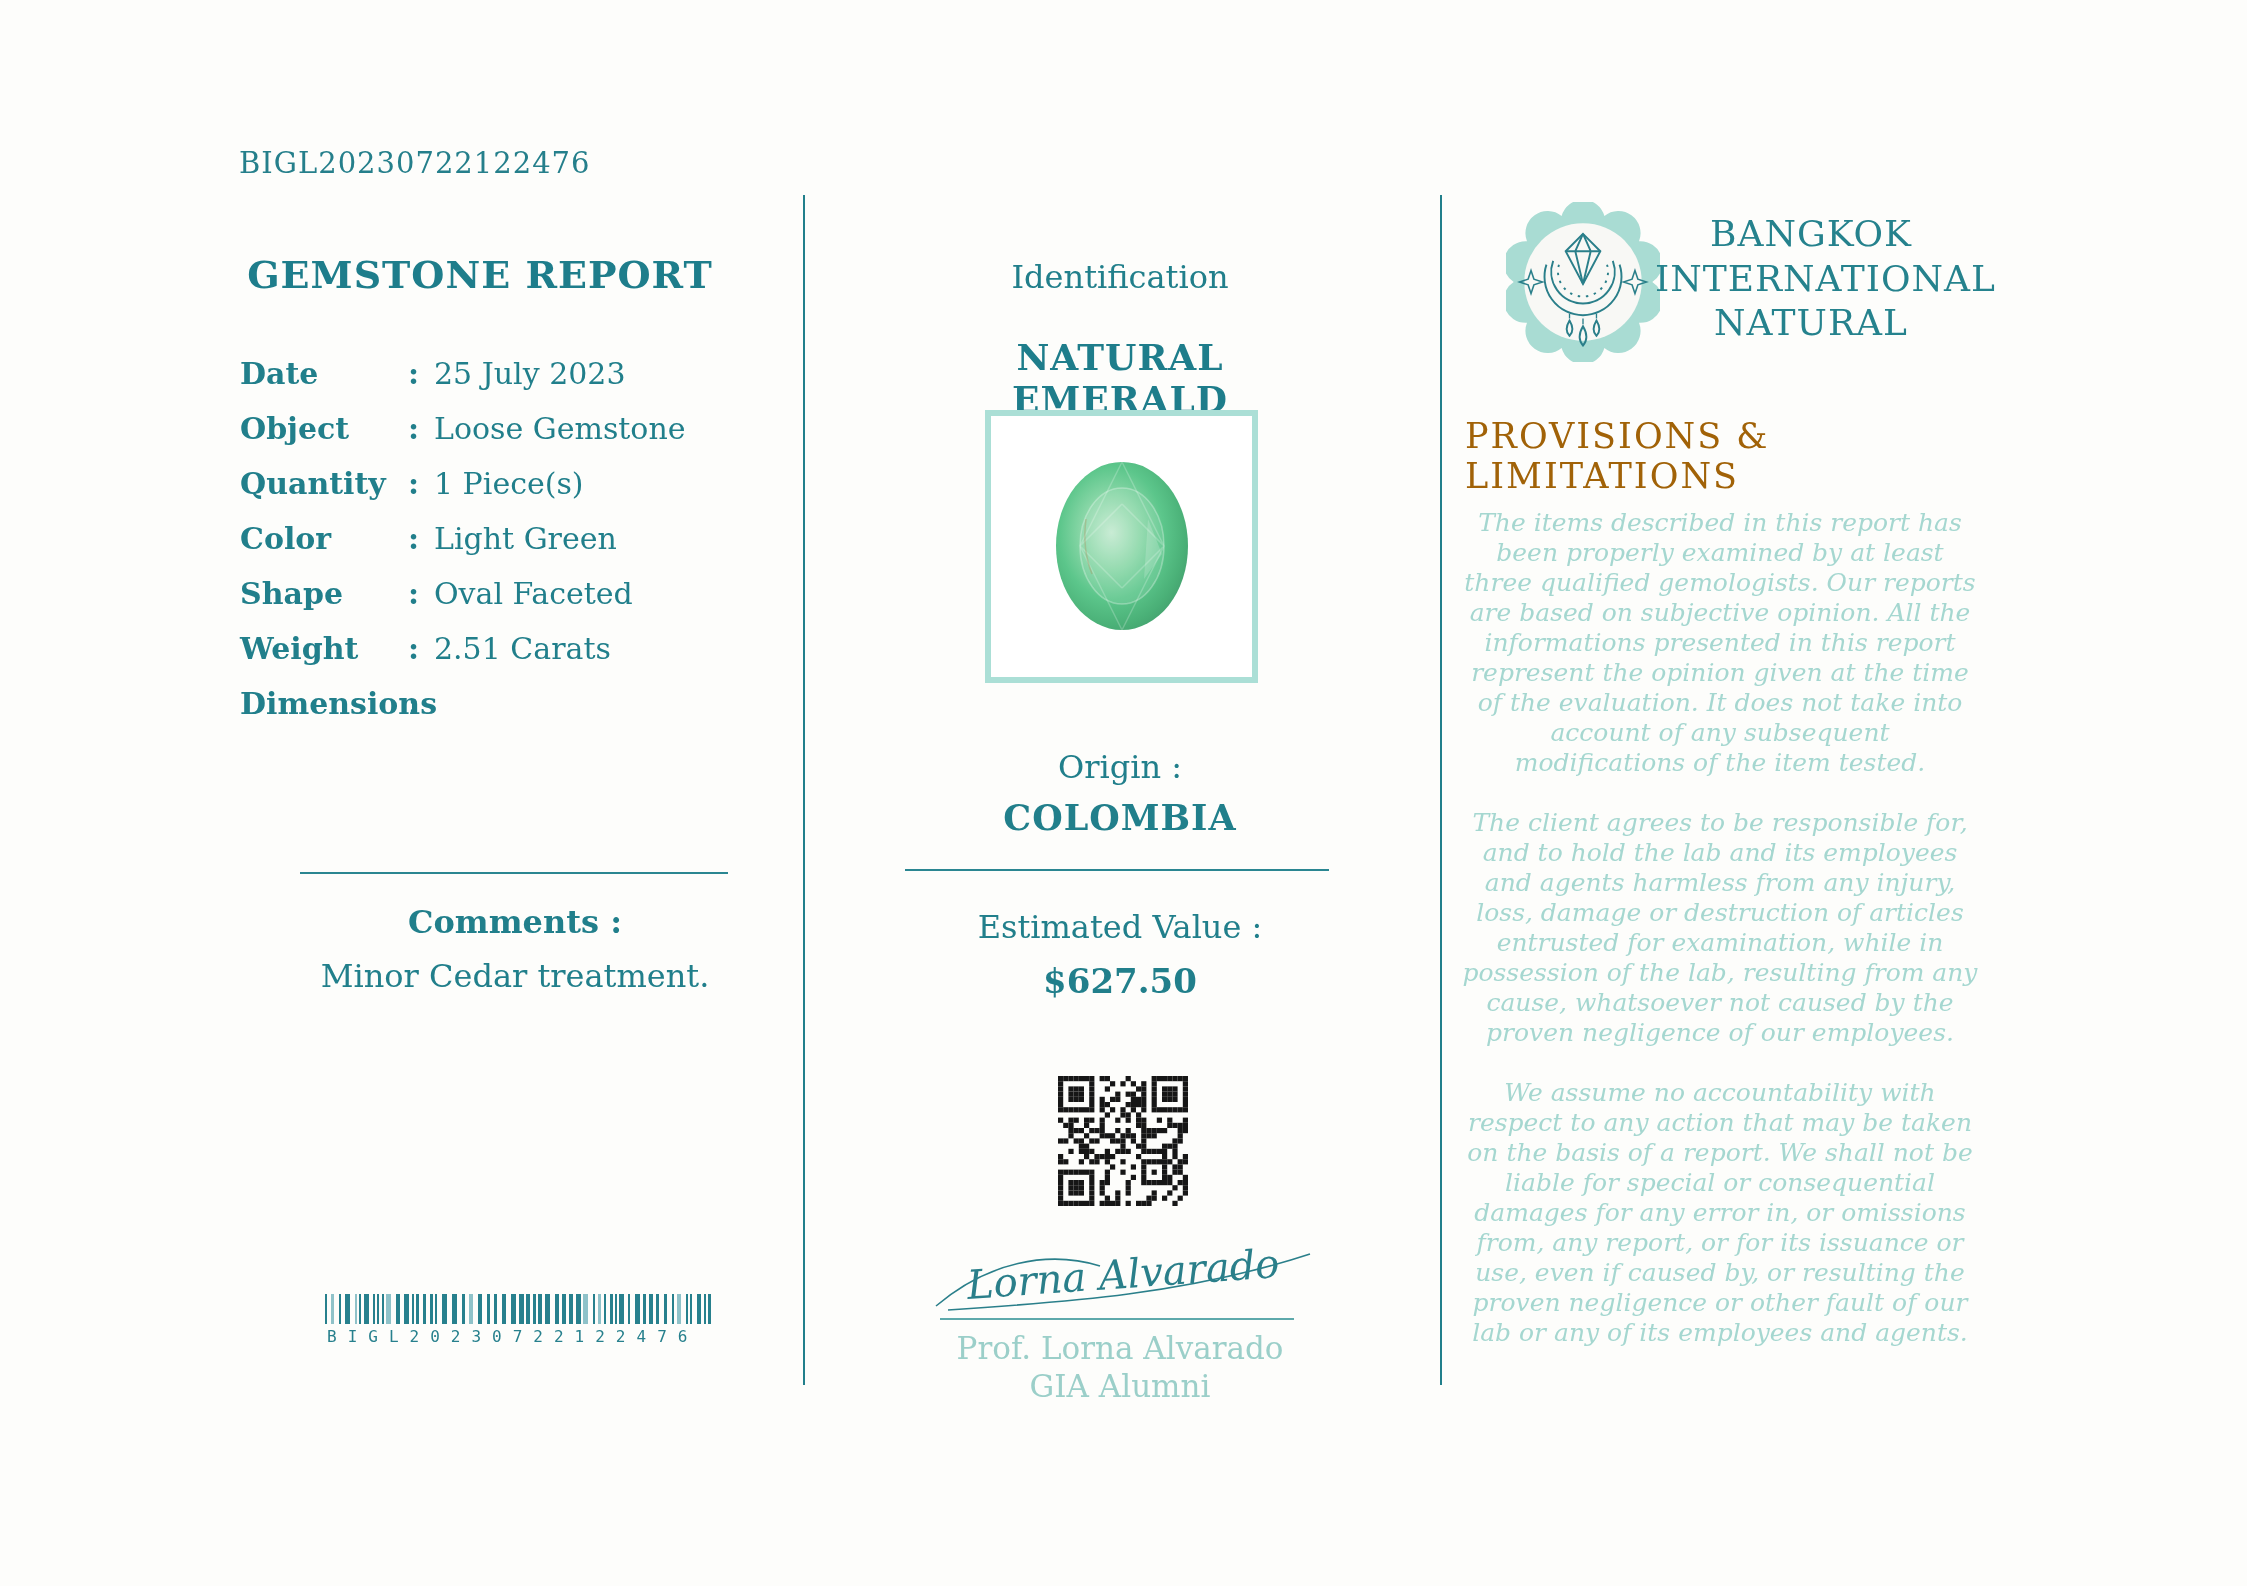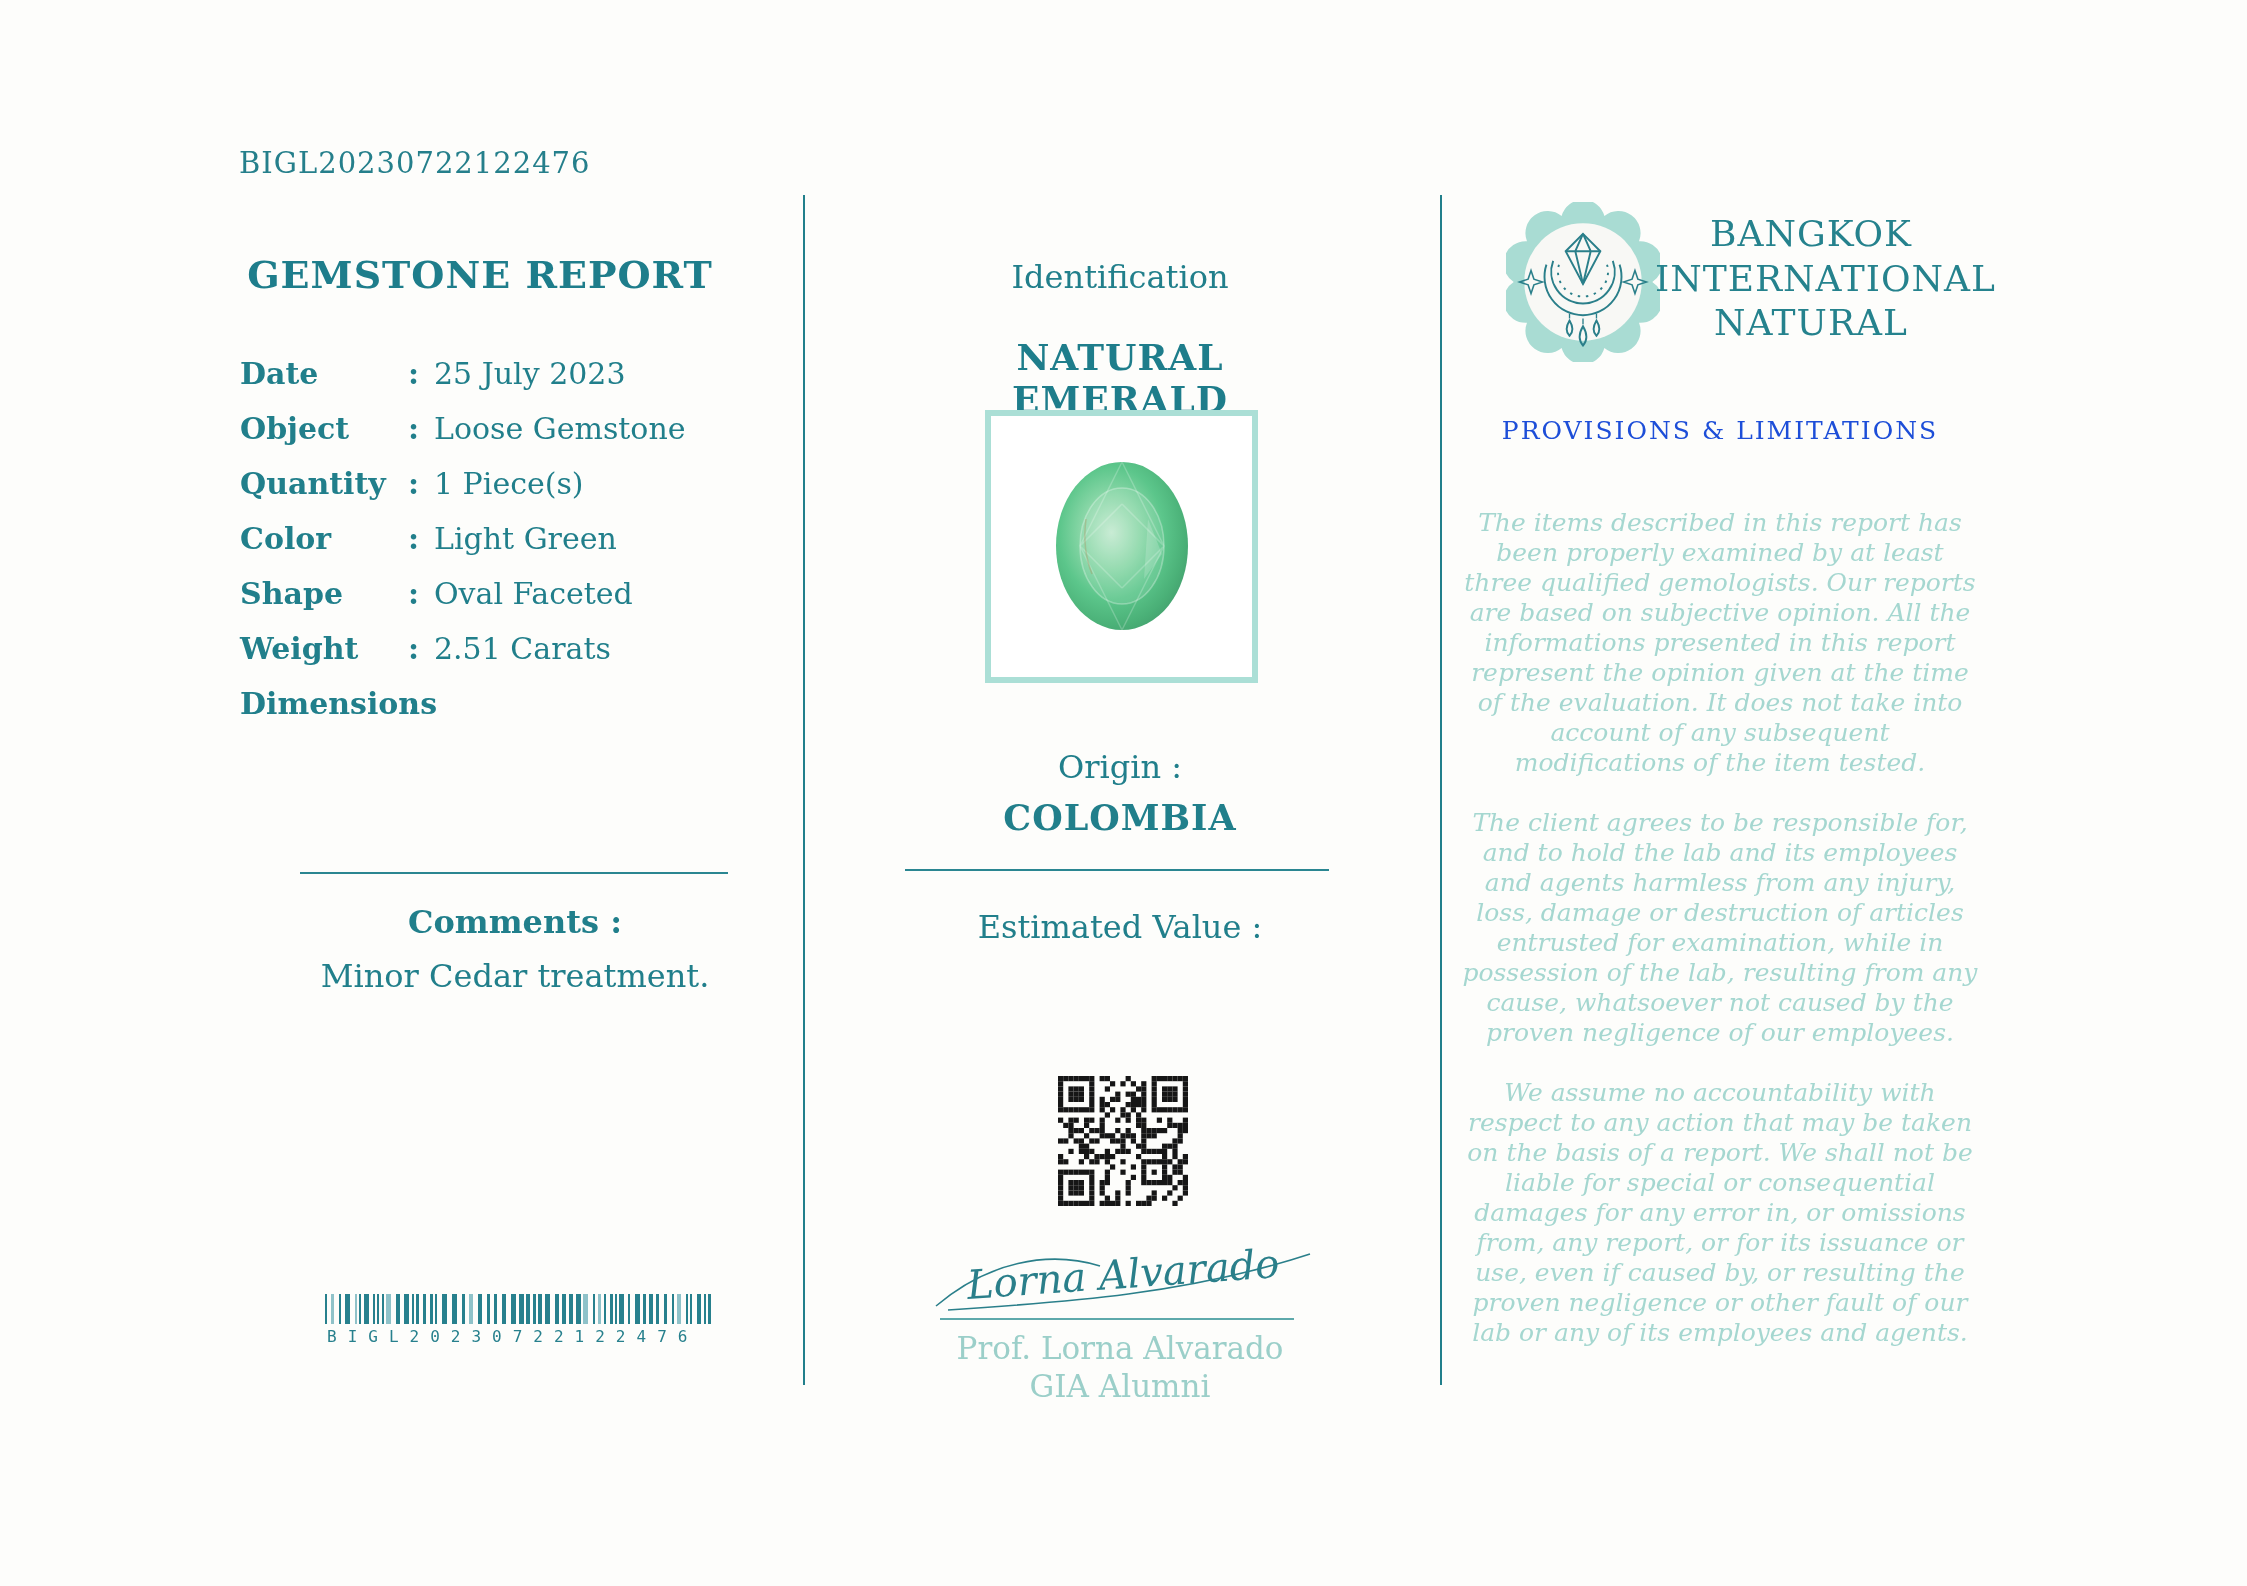--- a/index.html
+++ b/index.html
@@ -47,22 +47,22 @@
   .qr-wrap{position:absolute;left:1058px;top:1076px;width:130px;height:130px;}
   .signature-wrap{position:absolute;left:928px;top:1232px;width:390px;height:86px;}
   .sig-line{left:940px;top:1318px;width:354px;background:#5ea9ab;}
   .signatory-name{top:1330px;font-size:31px;color:#9bcfc9;}
   .signatory-title{top:1368px;font-size:31px;color:#9bcfc9;}
 
   
   .logo-wrap{position:absolute;left:1506px;top:202px;width:154px;height:160px;}
   .lab-name{position:absolute;left:1655px;top:212px;width:312px;text-align:center;
     font-size:36px;line-height:1.24;letter-spacing:1px;color:#25828d;}
-  .provisions-title{position:absolute;left:1465px;top:416px;width:510px;text-align:center;
-    font-size:25px;letter-spacing:2px;color:#1d4ed8;}
+  .provisions-title{position:absolute;left:1465px;top:416px;width:510px;text-align:left;
+    font-size:35px;letter-spacing:2px;color:#a16207;}
   .provisions{position:absolute;left:1462px;top:508px;width:516px;}
   .provisions p{margin:0 0 30px 0;text-align:center;font-style:italic;
     font-size:25px;line-height:1.2;color:#a5d7d0;}
 </style>
 </head>
 <body>
 
 <div class="page">
 
   <div class="report-number">BIGL20230722122476</div>
@@ -137,20 +137,21 @@
       <path d="M34,60 Q30,90 40,115" stroke="rgba(173,140,90,0.35)" stroke-width="1.5" fill="none"></path>
     </svg>
   </div>
 
   <div class="mid-center origin-label">Origin :</div>
   <div class="mid-center origin-value">COLOMBIA</div>
 
   <div class="hline mid-divider"></div>
 
   <div class="mid-center value-label">Estimated Value :</div>
+  <div class="mid-center value-amount">$627.50</div>
 
   <div class="qr-wrap">
     <svg id="qr" width="130" height="130" viewBox="0 0 130 130">
         <rect x="0.0" y="0.0" width="5.2" height="5.2" fill="#161616"></rect>
         <rect x="5.2" y="0.0" width="5.2" height="5.2" fill="#161616"></rect>
         <rect x="10.4" y="0.0" width="5.2" height="5.2" fill="#161616"></rect>
         <rect x="15.6" y="0.0" width="5.2" height="5.2" fill="#161616"></rect>
         <rect x="20.8" y="0.0" width="5.2" height="5.2" fill="#161616"></rect>
         <rect x="26.0" y="0.0" width="5.2" height="5.2" fill="#161616"></rect>
         <rect x="31.2" y="0.0" width="5.2" height="5.2" fill="#161616"></rect>

